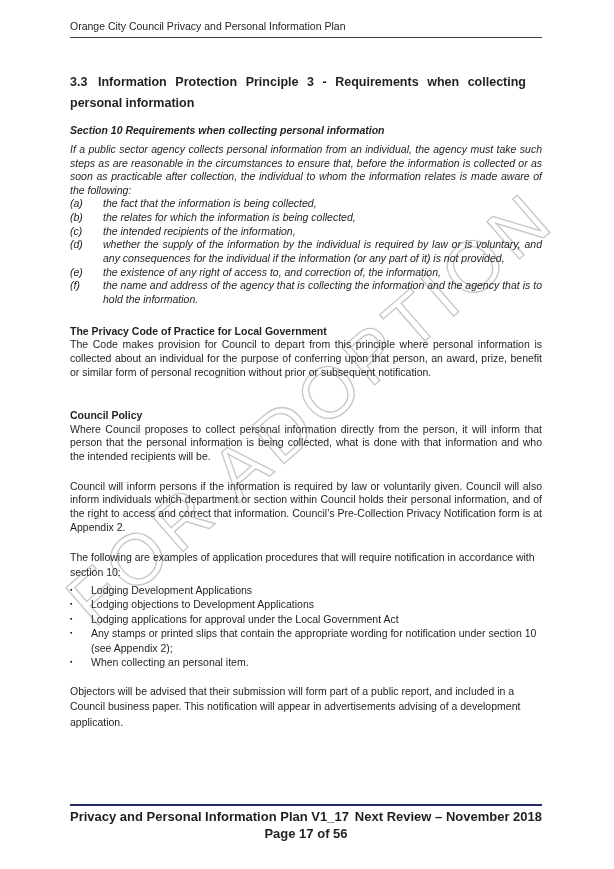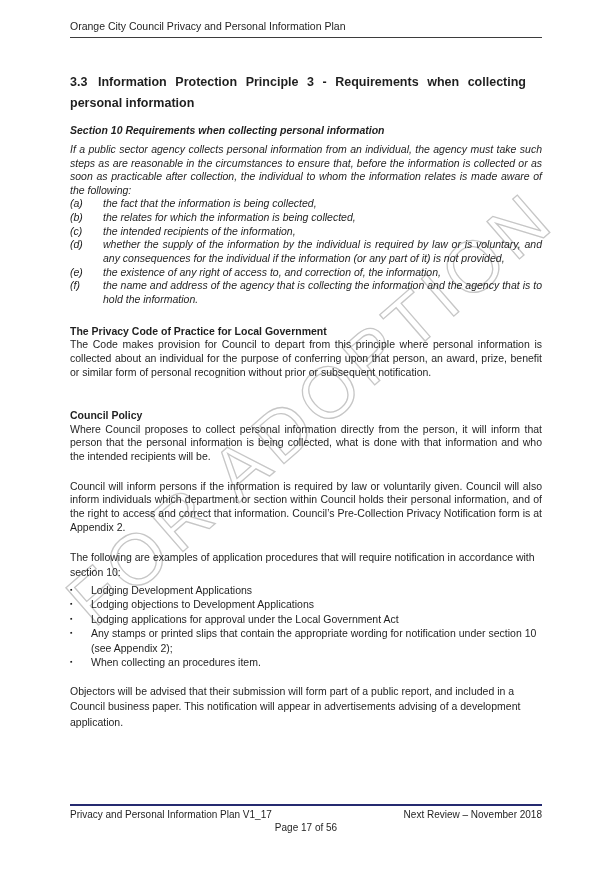--- a/index.html
+++ b/index.html
@@ -43,21 +43,21 @@
   .examples-intro { margin:0 0 3px 0; line-height:1.4; }
   .bullet-list { margin:0 0 14px 0; line-height:1.38; }
   .bullet-row { display:flex; }
   .bullet-glyph { flex:0 0 21px; font-size:7px; line-height:14px; }
   .bullet-text { flex:1; }
   .closing { margin:13px 0 12px 0; line-height:1.5; }
   .spacer { height:16px; }
 
   .footer {
     position:absolute; left:70px; top:804px; width:472px;
-    font-size:10px; font-weight:normal;
+    font-size:13px; font-weight:bold;
   }
   .footer-rule { border-top:2px solid #252a70; margin-bottom:3px; }
   .footer-row { display:flex; justify-content:space-between; }
   .footer-center { text-align:center; margin-top:2px; }
 </style>
 </head>
 <body>
 
 <div class="page">
 
@@ -129,21 +129,21 @@
         <div class="bullet-row">
           <span class="bullet-glyph">▪</span>
           <span class="bullet-text">Lodging applications for approval under the Local Government Act</span>
         </div>
         <div class="bullet-row">
           <span class="bullet-glyph">▪</span>
           <span class="bullet-text">Any stamps or printed slips that contain the appropriate wording for notification under section 10 (see Appendix 2);</span>
         </div>
         <div class="bullet-row">
           <span class="bullet-glyph">▪</span>
-          <span class="bullet-text">When collecting an procedures item.</span>
+          <span class="bullet-text">When collecting an personal item.</span>
         </div>
       </div>
 
       <p class="closing">Objectors will be advised that their submission will form part of a public report, and included in a Council business paper. This notification will appear in advertisements advising of a development application.</p>
 
     </div>
 
     <div class="footer">
       <div class="footer-rule"></div>
       <div class="footer-row">

